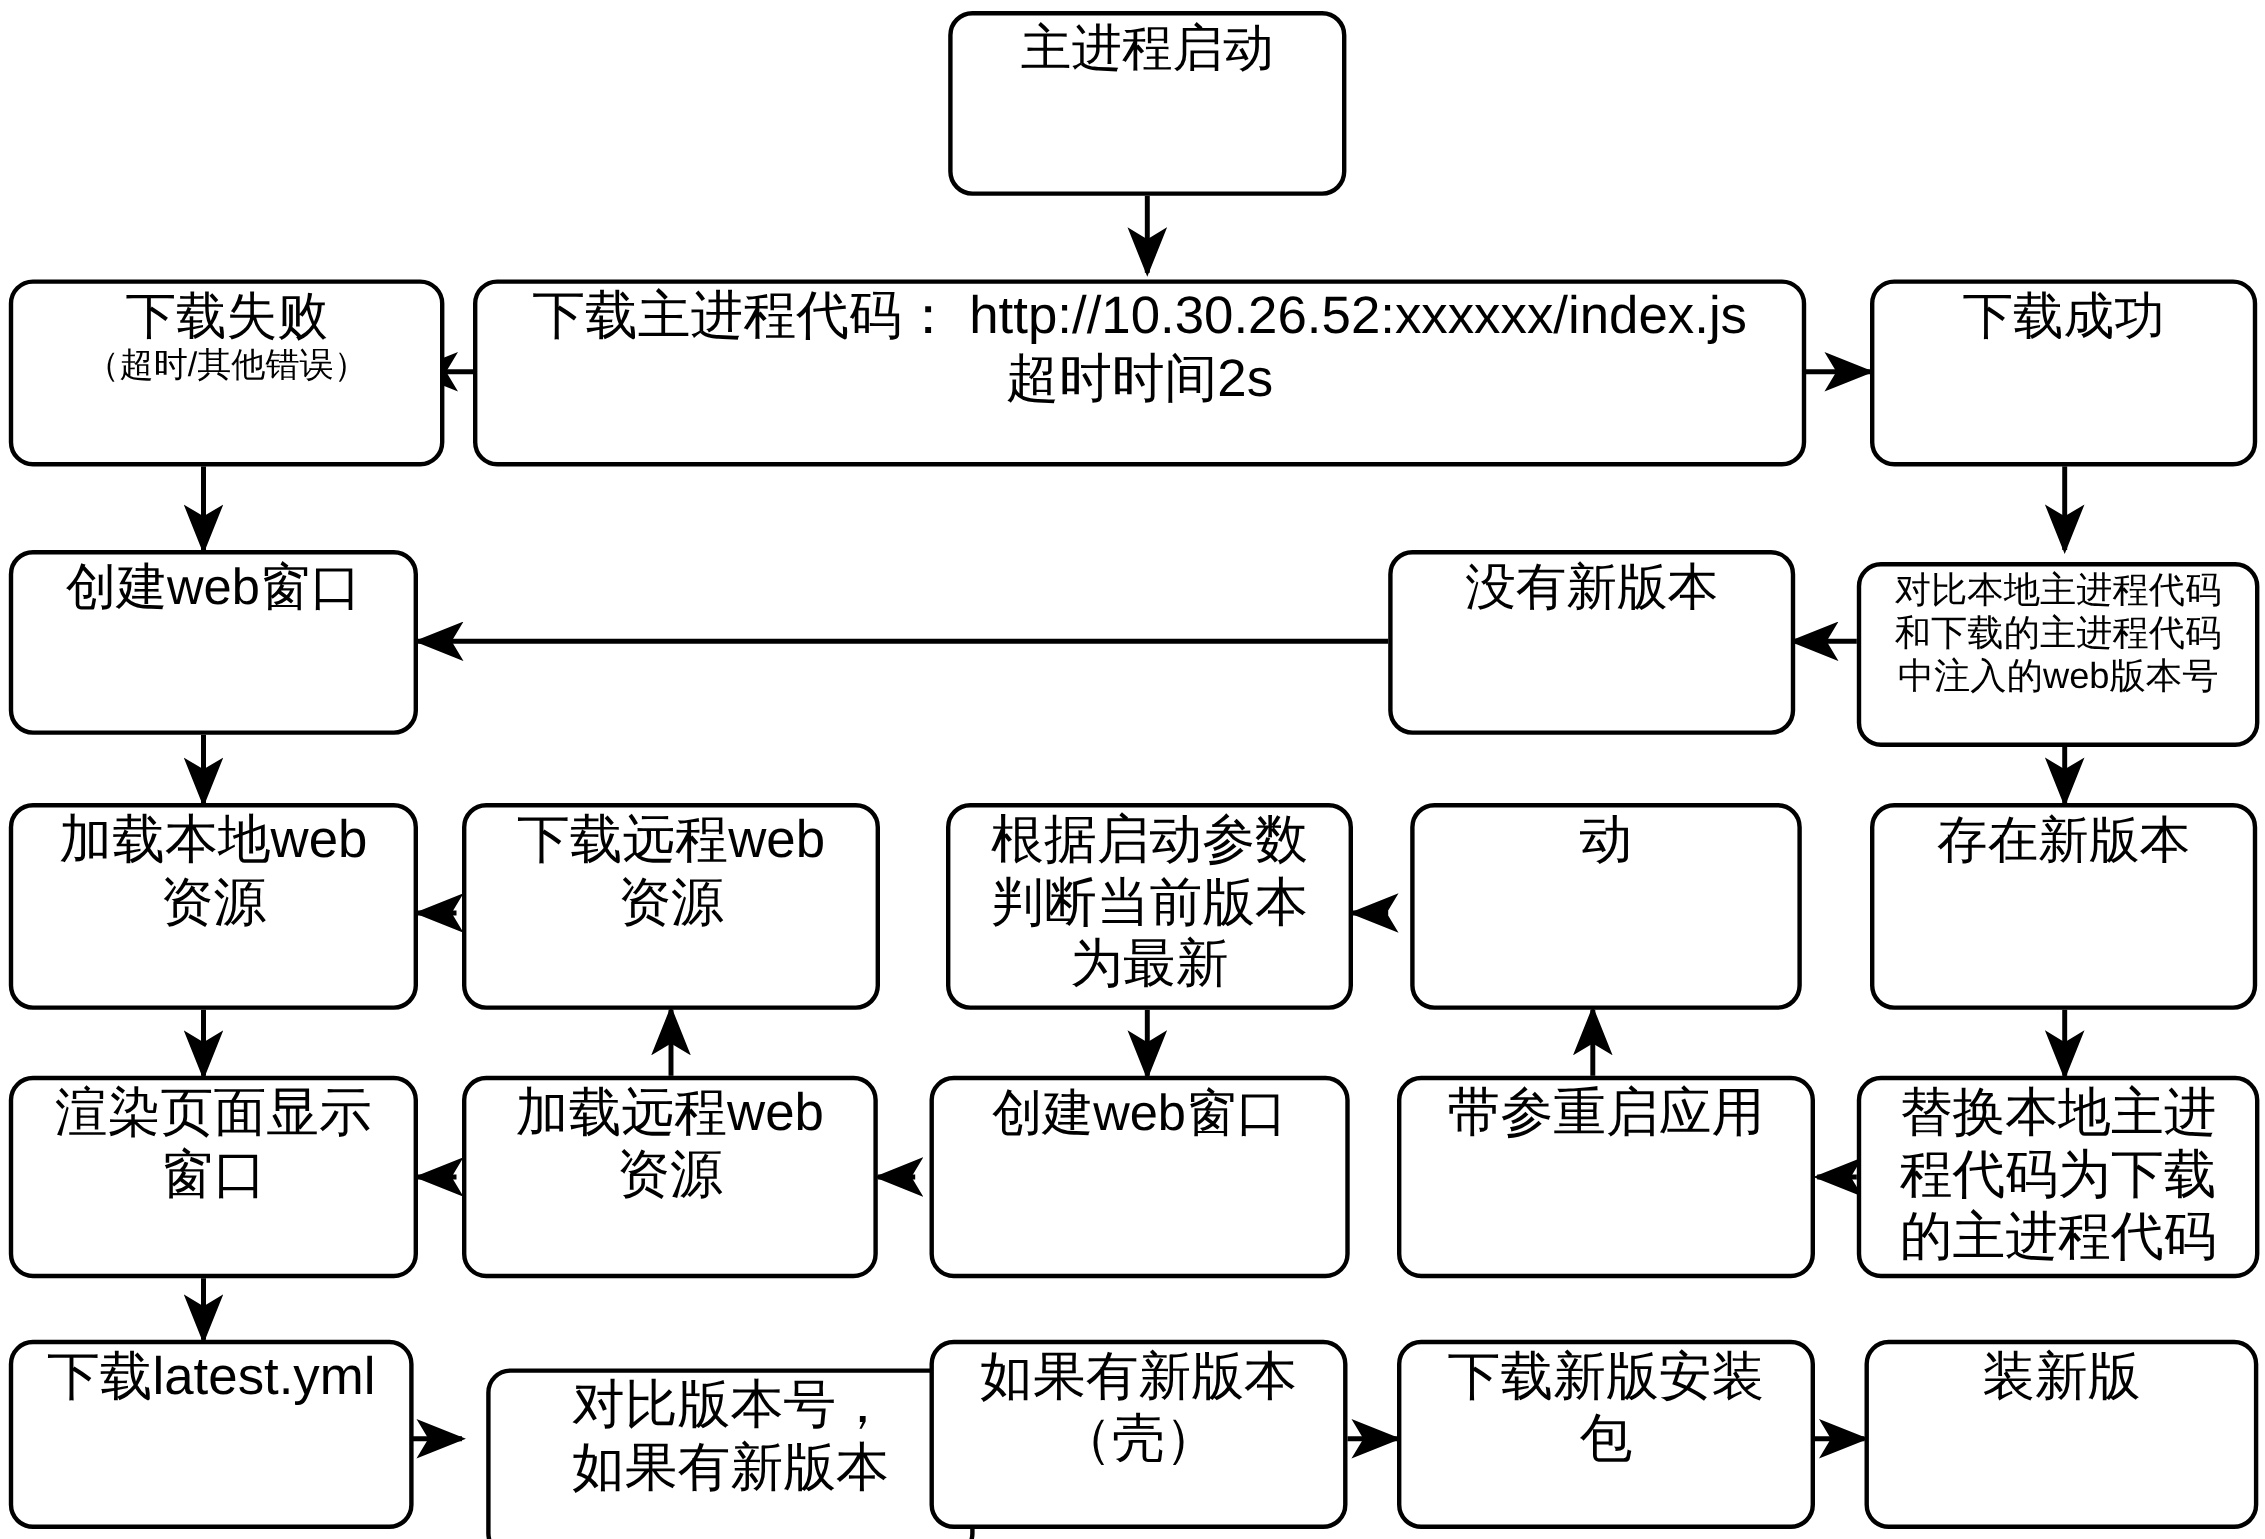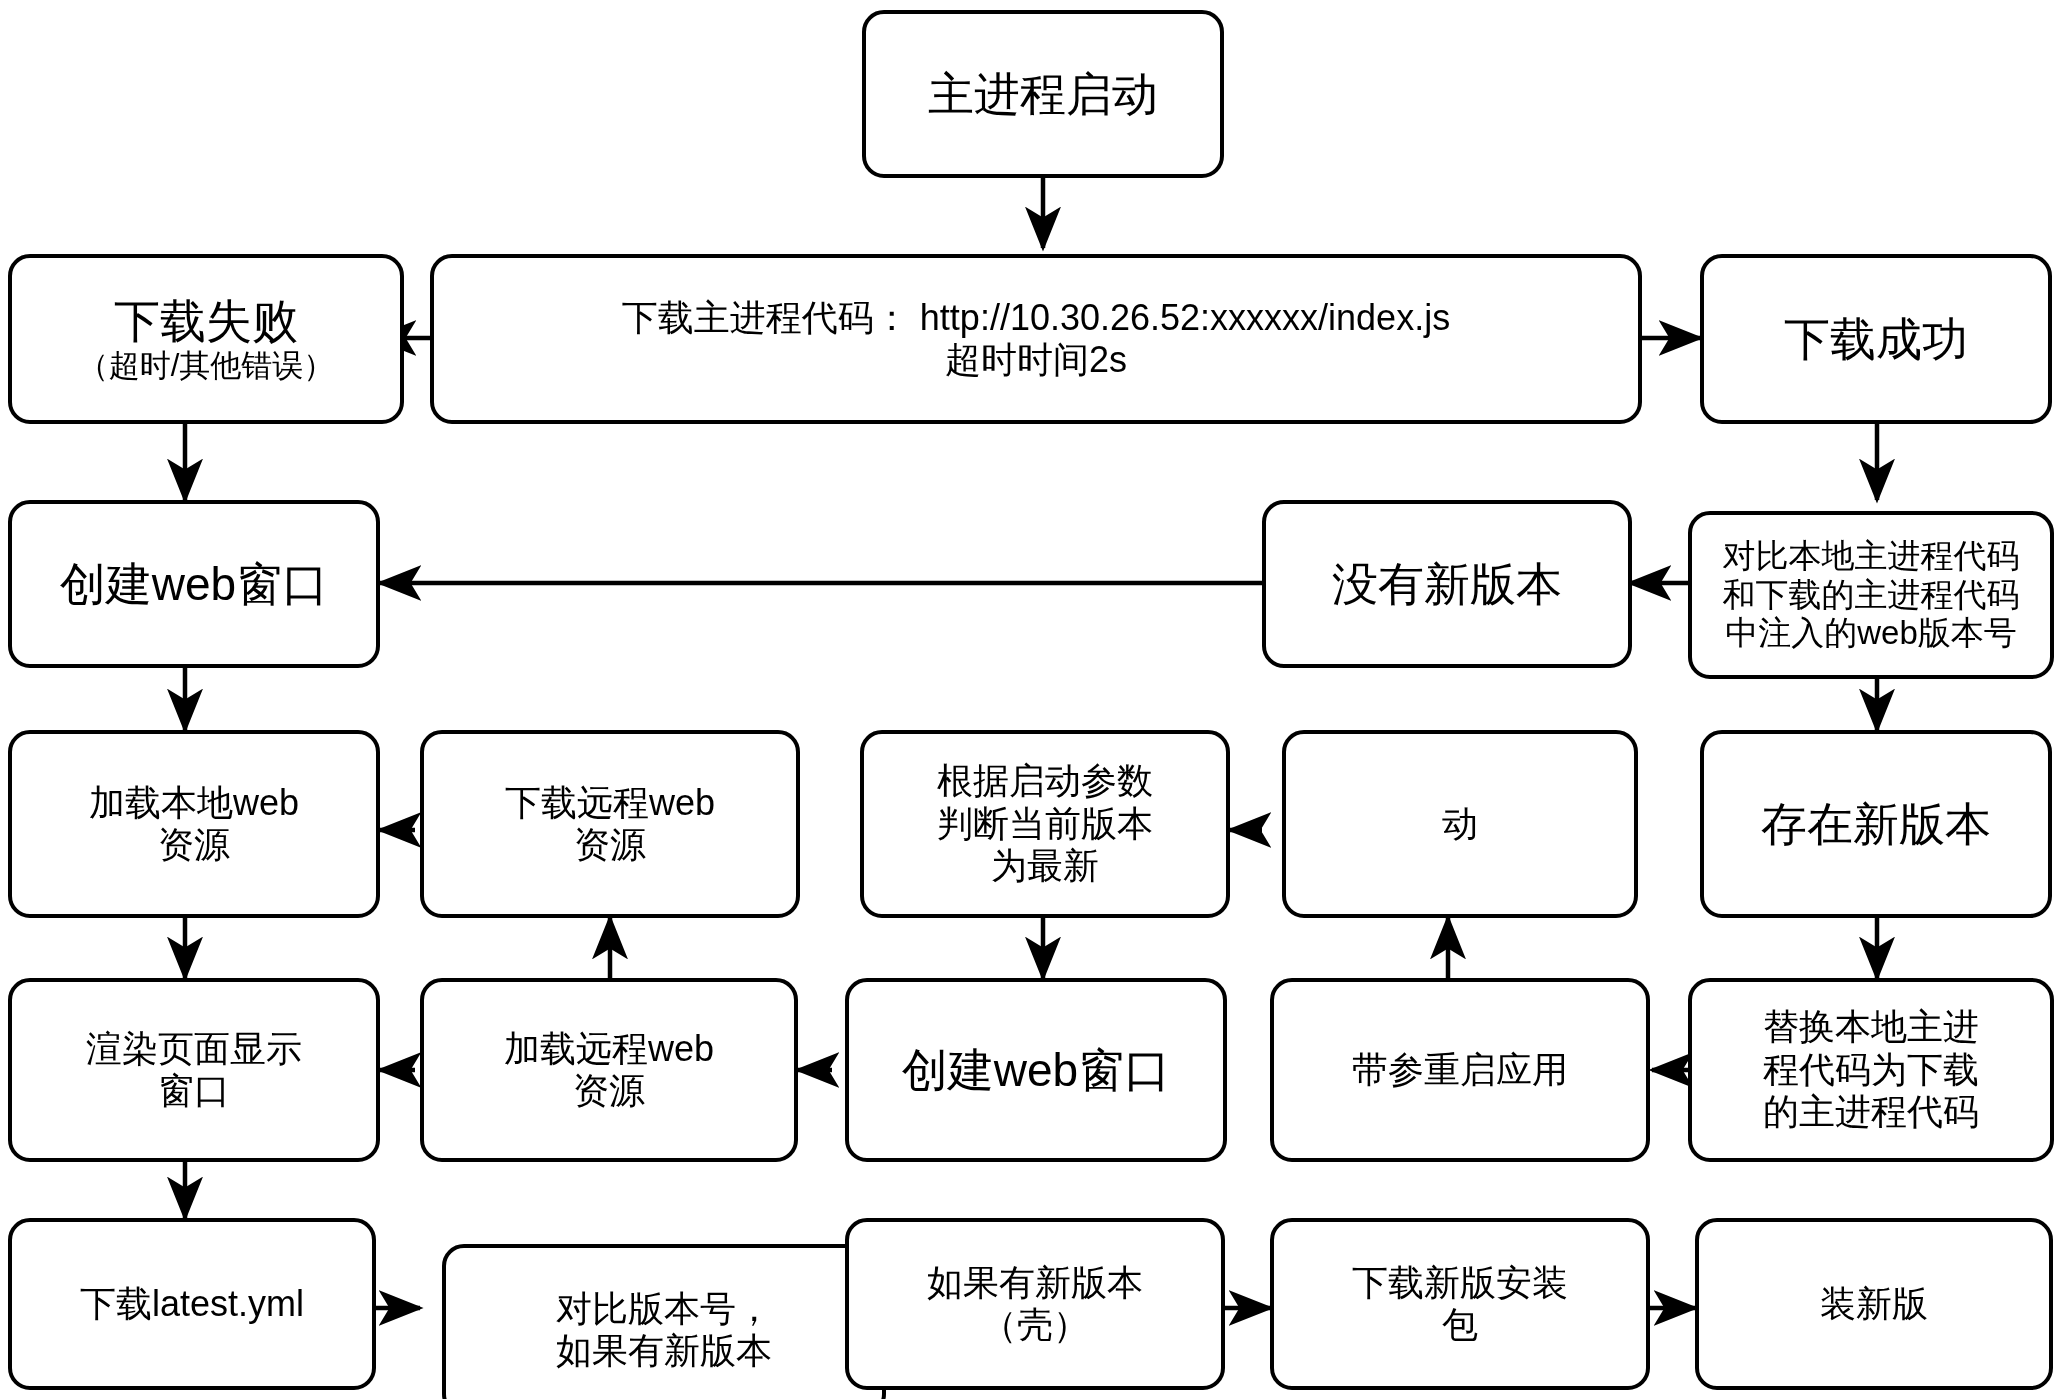--- a/index.html
+++ b/index.html
@@ -27,33 +27,32 @@
   }
   .node {
     position: absolute;
     box-sizing: border-box;
     border: 4px solid #000000;
     border-radius: 22px;
     background: #ffffff;
     display: flex;
     flex-direction: column;
     align-items: center;
-    justify-content: center;
     text-align: center;
     color: #000000;
     line-height: 1.18;
     padding: 2px 6px;
     z-index: 2;
   }
   .node .line {
     display: block;
     white-space: nowrap;
   }
   .fs-big   { font-size: 46px; }
-  .fs-mid   { font-size: 36px; }
+  .fs-mid   { font-size: 48px; }
   .fs-sm    { font-size: 38px; }
   .fs-tiny  { font-size: 33px; }
   .sub      { font-size: 31px; }
 </style>
 </head>
 <body>
 
 <div id="canvas">
 
   <svg id="edge-layer" viewBox="0 0 2059 1399" xmlns="http://www.w3.org/2000/svg">

